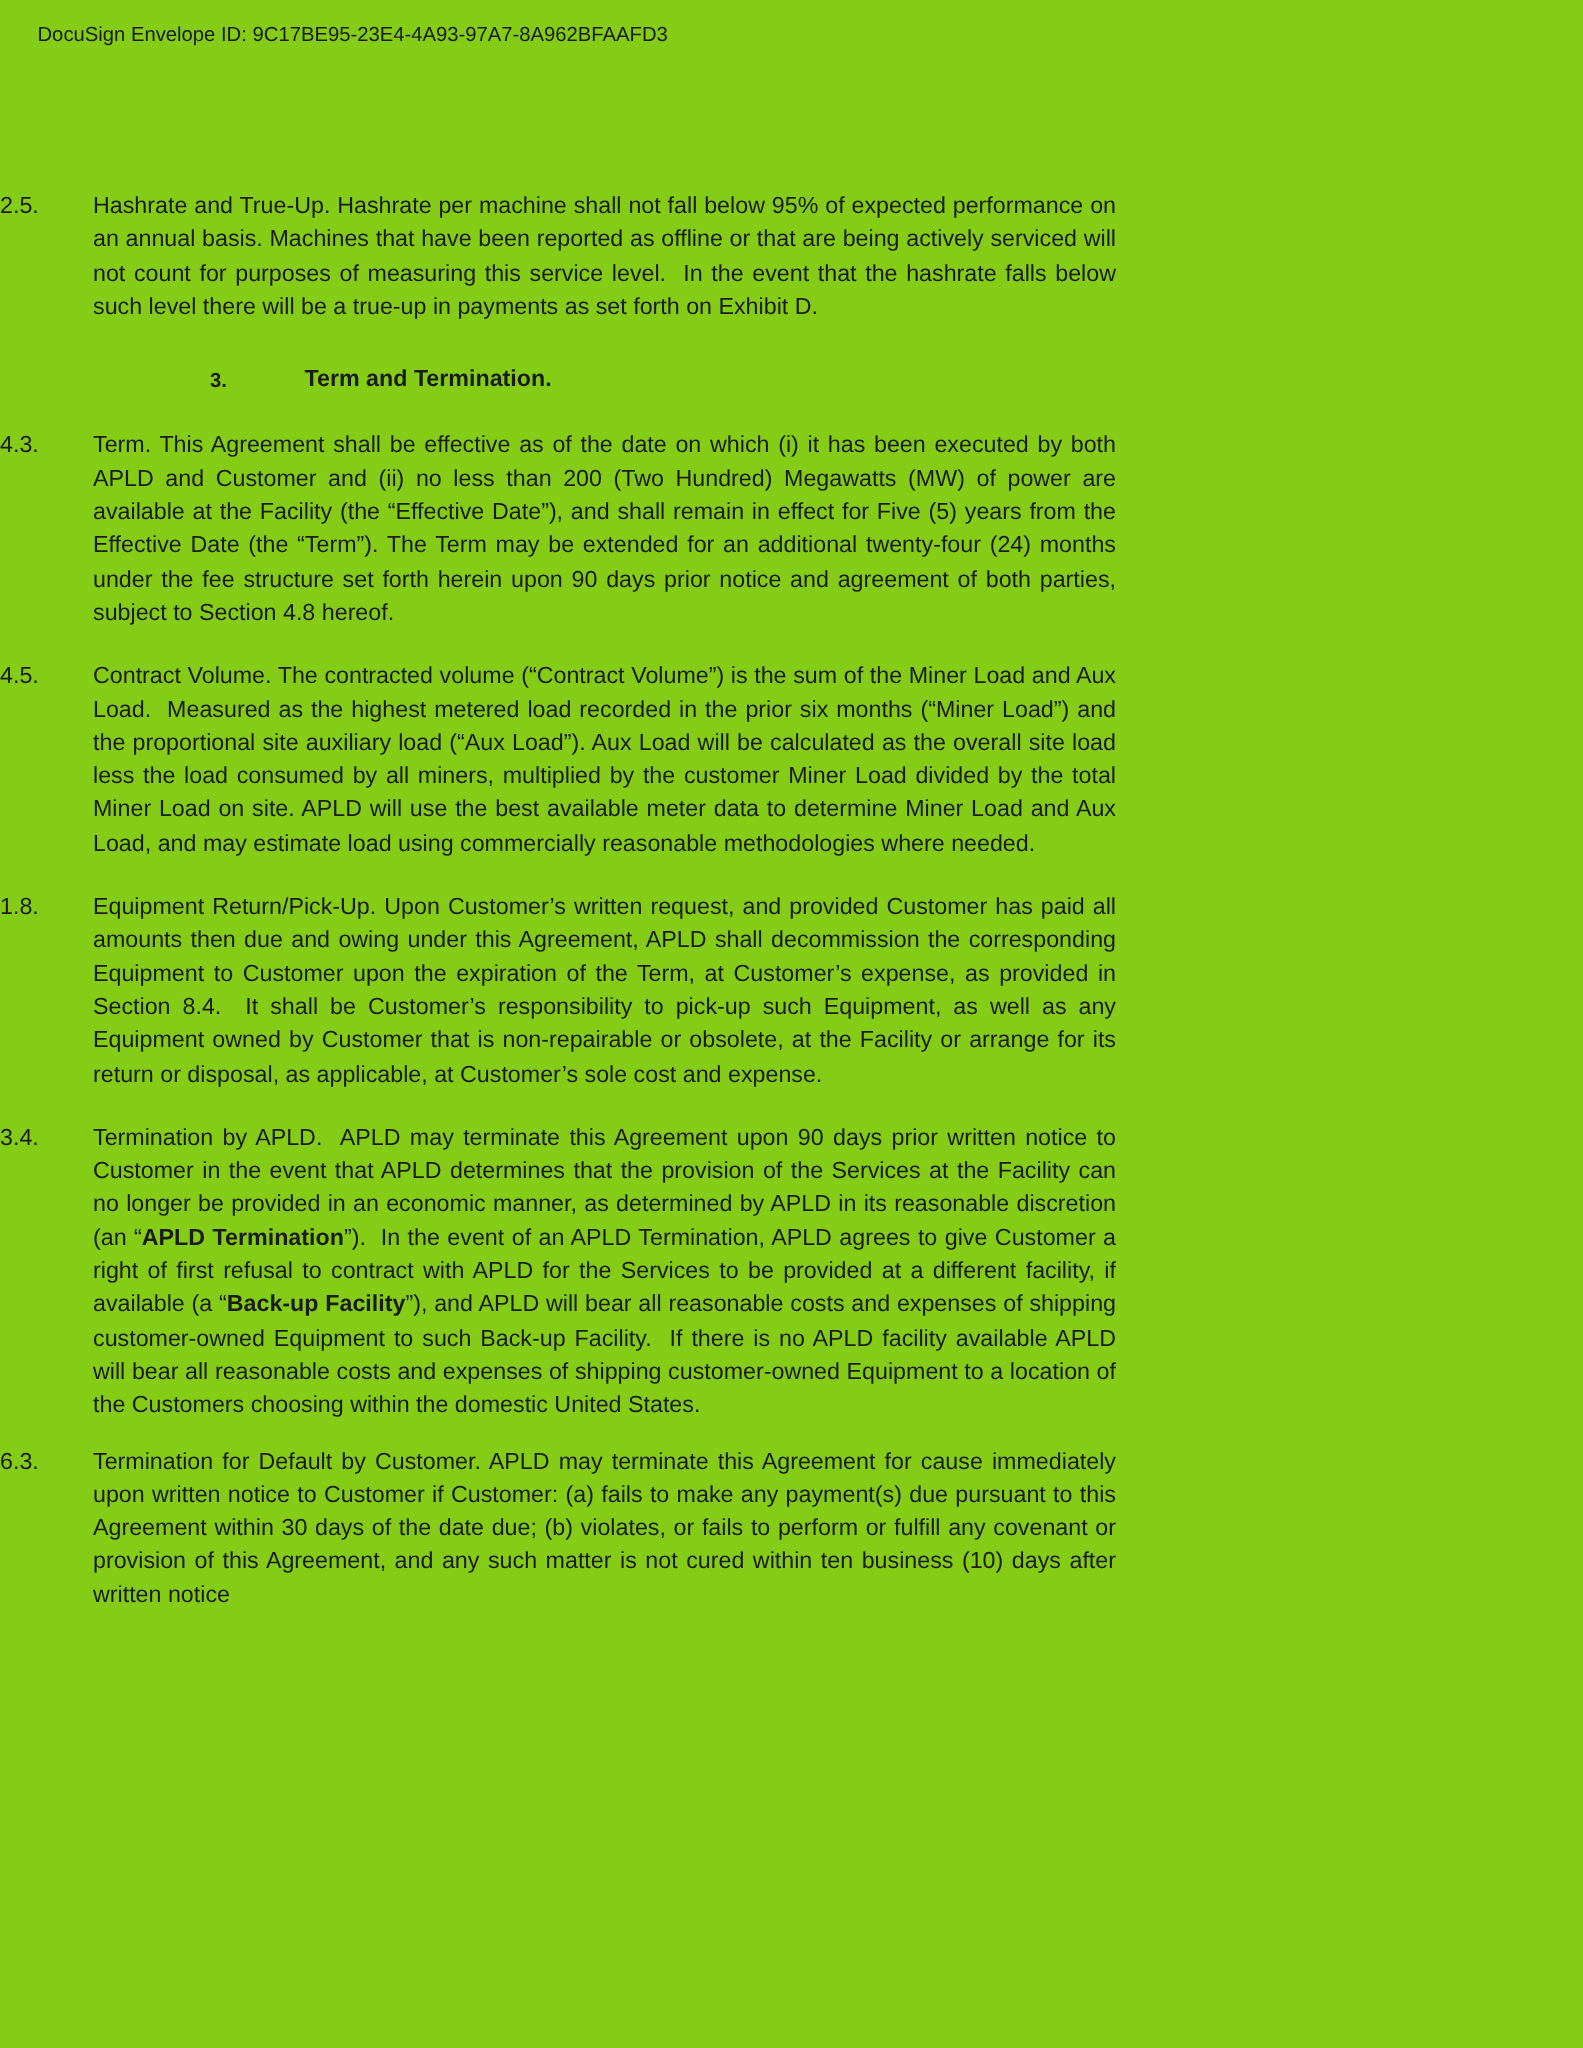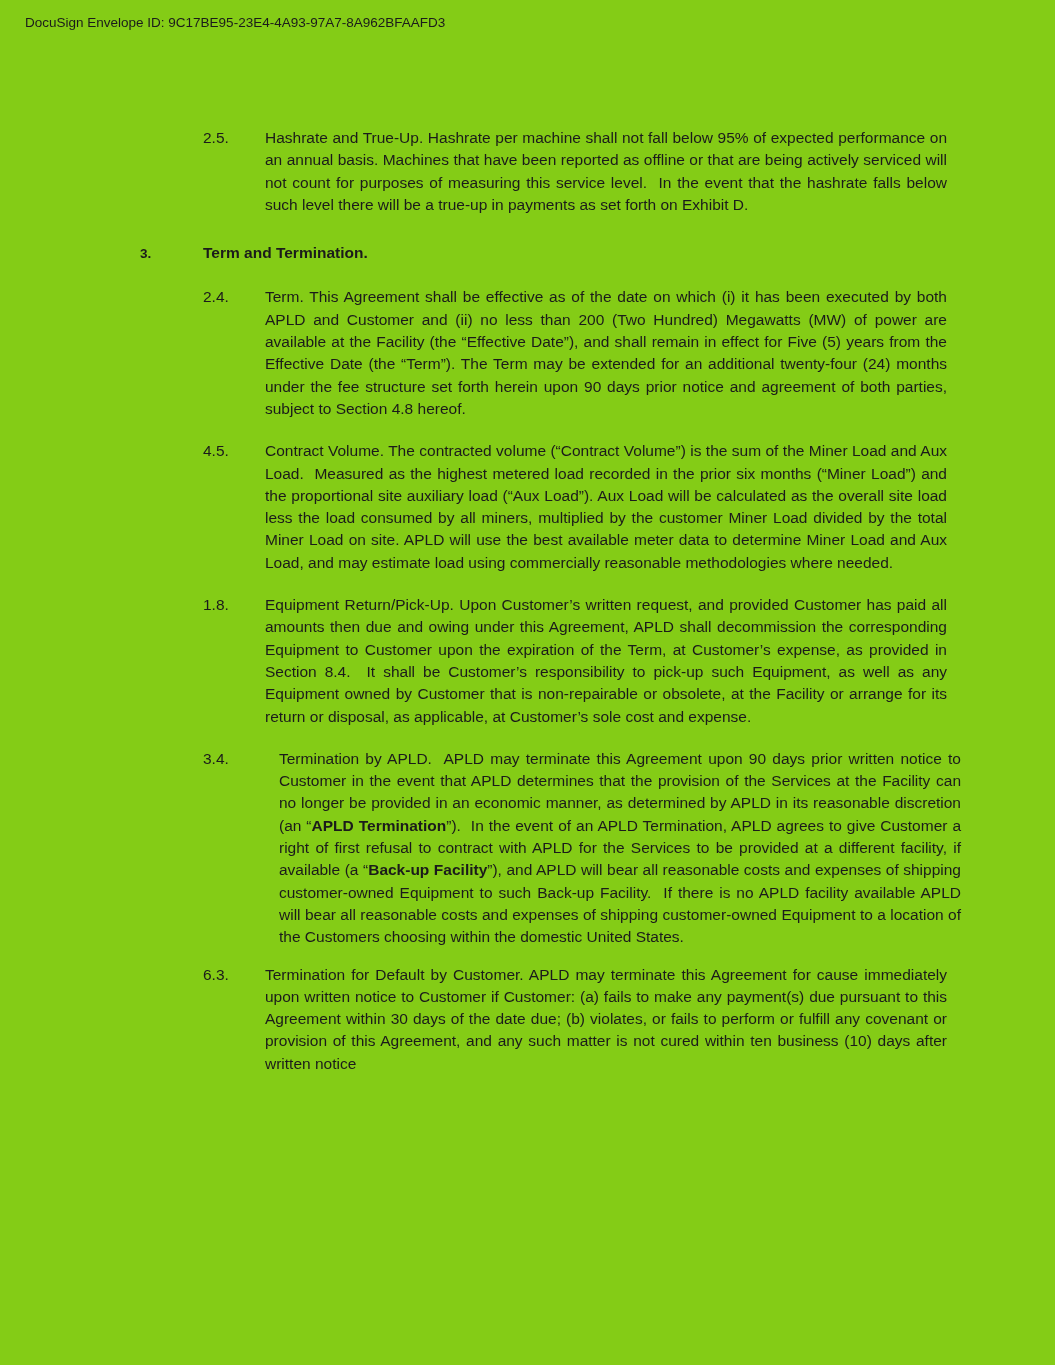--- a/index.html
+++ b/index.html
@@ -34,21 +34,20 @@
   }
   .block {
     display: flex;
     align-items: flex-start;
     font-size: 15.5px;
     line-height: 22.3px;
     margin-bottom: 20px;
   }
   .block .num {
     flex: 0 0 auto;
-    margin-left: 203px;
     width: 62px;
   }
   .block .txt {
     width: 682px;
     text-align: justify;
     text-justify: inter-word;
   }
   .block.heading {
     margin-top: 26px;
     margin-bottom: 21px;
@@ -61,41 +60,40 @@
     line-height: 22.3px;
     padding-top: 1px;
   }
   .block.heading .txt {
     font-weight: 700;
     text-align: center;
     width: auto;
   }
   .block.gap-small {
     margin-bottom: 15px;
-    gap: 14px;
   }
   .u { text-underline-offset: 2px; }
   .b { font-weight: 700; }
 </style>
 </head>
 <body>
 
 <div class="page">
   <div class="ds-header">DocuSign Envelope ID: 9C17BE95-23E4-4A93-97A7-8A962BFAAFD3</div>
   <div class="doc" id="doc-body">
       <div class="block section">
         <div class="num">2.5.</div>
         <div class="txt"><span class="u">Hashrate and True-Up</span><span>. Hashrate per machine shall not fall below 95% of expected performance on an annual basis. Machines that have been reported as offline or that are being actively serviced will not count for purposes of measuring this service level.&nbsp; In the event that the hashrate falls below such level there will be a true-up in payments as set forth on Exhibit D.</span></div>
       </div>
       <div class="block heading">
         <div class="num">3.</div>
         <div class="txt"><span>Term and Termination.</span></div>
       </div>
       <div class="block section">
-        <div class="num">2.4.</div>
+        <div class="num">4.3.</div>
         <div class="txt"><span class="u">Term</span><span>. This Agreement shall be effective as of the date on which (i) it has been executed by both APLD and Customer and (ii) no less than 200 (Two Hundred) Megawatts (MW) of power are available at the Facility (the “Effective Date”), and shall remain in effect for Five (5) years from the Effective Date (the “Term”). The Term may be extended for an additional twenty-four (24) months under the fee structure set forth herein upon 90 days prior notice and agreement of both parties, subject to Section 4.8 hereof.</span></div>
       </div>
       <div class="block section">
         <div class="num">4.5.</div>
         <div class="txt"><span class="u">Contract Volume.</span><span> The contracted volume (“Contract Volume”) is the sum of the Miner Load and Aux Load.&nbsp; Measured as the highest metered load recorded in the prior six months (“Miner Load”) and the proportional site auxiliary load (“Aux Load”). Aux Load will be calculated as the overall site load less the load consumed by all miners, multiplied by the customer Miner Load divided by the total Miner Load on site. APLD will use the best available meter data to determine Miner Load and Aux Load, and may estimate load using commercially reasonable methodologies where needed.</span></div>
       </div>
       <div class="block section">
         <div class="num">1.8.</div>
         <div class="txt"><span class="u">Equipment Return/Pick-Up</span><span>. Upon Customer’s written request, and provided Customer has paid all amounts then due and owing under this Agreement, APLD shall decommission the corresponding Equipment to Customer upon the expiration of the Term, at Customer’s expense, as provided in Section 8.4.&nbsp; It shall be Customer’s responsibility to pick-up such Equipment, as well as any Equipment owned by Customer that is non-repairable or obsolete, at the Facility or arrange for its return or disposal, as applicable, at Customer’s sole cost and expense.</span></div>
       </div>

